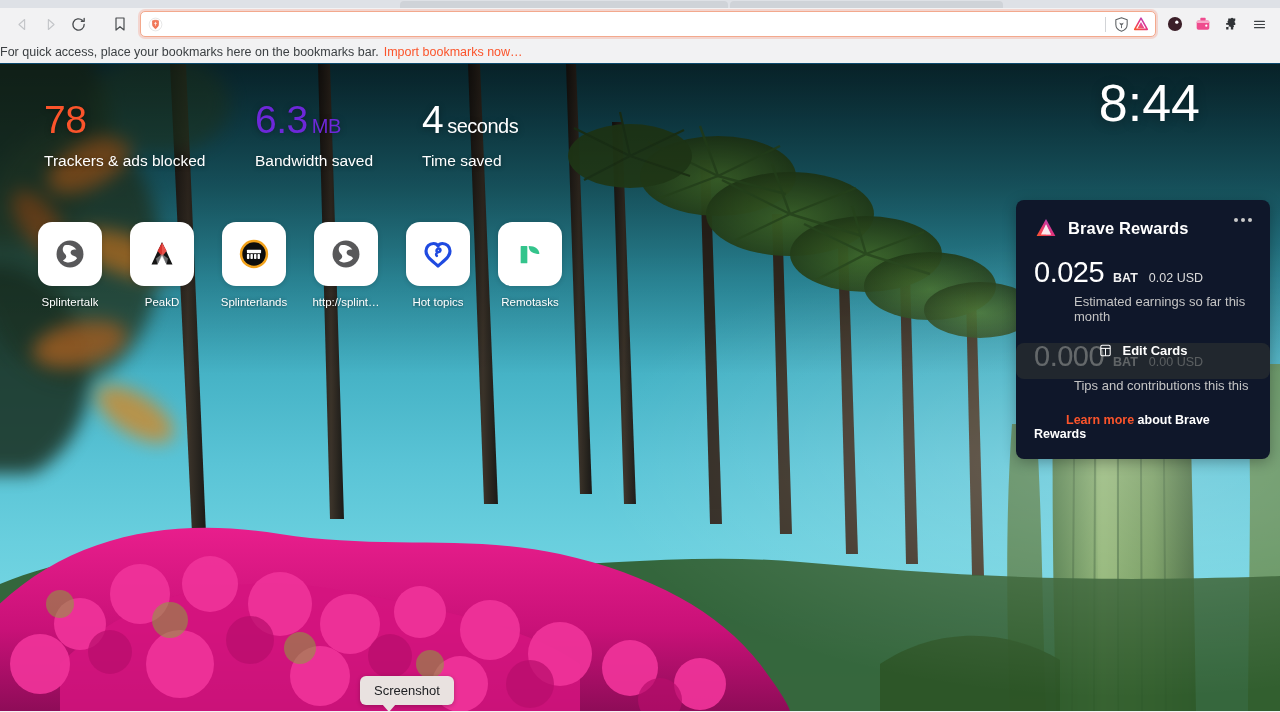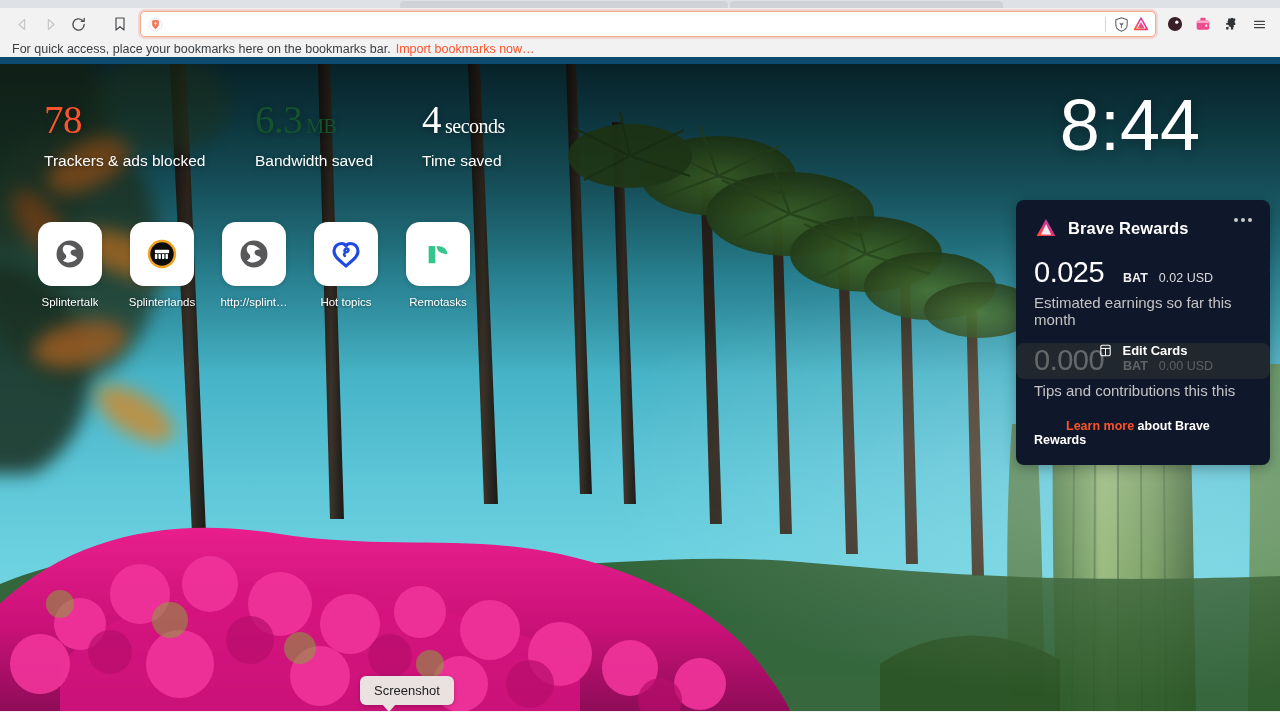--- a/index.html
+++ b/index.html
@@ -75,24 +75,23 @@
   .tb-icon {
     width: 26px; height: 26px;
     display: flex; align-items: center; justify-content: center;
     border-radius: 4px;
   }
 
   .bookmarkbar {
     height: 24px; width: 100%;
     background: #f2f2f3;
     display: flex; align-items: center;
-    padding-left: 12px;
     font-size: 12.5px;
     color: #3c4043;
-    border-bottom: 7px solid #0c4a6e;
+    border-bottom: 1px solid #0c4a6e;
   }
   .bookmarkbar .bm-link { color: #fb542b; margin-left: 5px; cursor: pointer; }
 
   
   .ntp {
     position: relative;
     width: 1280px;
     height: 647px;
     overflow: hidden;
   }
@@ -131,37 +130,36 @@
   }
   .stat { margin-right: 0; }
   .stat.s1 { width: 211px; }
   .stat.s2 { width: 160px; }
   .stat.s3 { width: 200px; margin-left: 7px; }
   .stat-val {
     font-size: 39px; font-weight: 400; line-height: 1;
     letter-spacing: -0.5px;
     text-shadow: 0 1px 6px rgba(0,0,0,0.35);
     white-space: nowrap;
-    font-family: Liberation Serif, serif;
   }
   .stat-unit { font-size: 20px; margin-left: 4px; font-weight: 400; }
   .stat-lbl {
     margin-top: 13px;
     font-size: 15.5px; color: #fff; font-weight: 500;
     text-shadow: 0 1px 5px rgba(0,0,0,0.45);
     white-space: nowrap;
   }
   .c-orange { color: #fb542b; }
-  .c-purple { color: #14532d; }
+  .c-purple { color: #6d28d9; }
   .c-white  { color: #ffffff; }
 
   
   .clock {
-    position: absolute; right: 80px; top: 25px;
-    font-size: 72px; font-weight: 300; color: #fff;
+    position: absolute; right: 80px; top: 13px;
+    font-size: 52px; font-weight: 300; color: #fff;
     letter-spacing: 0px; line-height: 1;
     text-shadow: 0 2px 12px rgba(0,0,0,0.3);
     z-index: 6;
   }
 
   
   .tiles {
     position: absolute; left: 32px; top: 158px;
     display: flex; gap: 16px;
     z-index: 6;
@@ -194,23 +192,23 @@
   }
   .rw-head { display: flex; align-items: center; position: relative; }
   .rw-logo { width: 24px; height: 24px; flex: none; }
   .rw-title { font-size: 16.5px; color: #fff; font-weight: 600; margin-left: 10px; letter-spacing: 0.1px; }
   .rw-dots { position: absolute; right: 0; top: 2px; display: flex; gap: 3px; cursor: pointer; }
   .rw-dots i { width: 4px; height: 4px; border-radius: 50%; background: #c9c9c9; display: block; }
 
   .rw-block { margin-top: 18px; }
   .rw-row { display: flex; align-items: baseline; }
   .rw-amt { font-size: 29px; color: #fff; font-weight: 300; letter-spacing: -0.5px; line-height: 1; }
-  .rw-bat { font-size: 12.5px; color: #f0f0f0; margin-left: 19px; font-weight: 600; }
+  .rw-bat { font-size: 12.5px; color: #f0f0f0; margin-left: 9px; font-weight: 600; }
   .rw-usd { font-size: 12.5px; color: #dcdcdc; margin-left: 11px; }
-  .rw-sub { font-size: 15px; color: #c4c4c4; margin-top: 7px; }
+  .rw-sub { font-size: 13px; color: #c4c4c4; margin-top: 7px; margin-left: 40px; }
 
   .rw-learn { margin-top: 20px; font-size: 12.5px; color: #fff; font-weight: 600; }
   .rw-learn .lm { color: #fb542b; cursor: pointer; padding-left: 32px; }
 
   .editcards {
     position: absolute; right: 10px; top: 279px;
     width: 254px; height: 36px;
     background: rgba(40,46,48,0.72);
     border-radius: 8px;
     display: flex; align-items: flex-start; justify-content: center;
@@ -512,20 +510,31 @@
     <div class="tile">
       <div class="tile-box">
         <svg width="34" height="34" viewBox="0 0 48 48">
           <circle cx="24" cy="24" r="19" fill="#58585a"></circle>
           <path d="M16 12 C22 10 30 13 33 18 C28 17 24 19 25 23 C26 27 32 26 34 30 C30 36 20 38 14 33 C19 31 20 27 17 24 C14 21 12 17 16 12 Z" fill="#ffffff"></path>
         </svg>
       </div>
       <div class="tile-lbl">Splintertalk</div>
     </div>
 
+    <div class="tile">
+      <div class="tile-box">
+        <svg width="36" height="36" viewBox="0 0 48 48">
+          <path d="M24 8 L38 38 L30 38 L24 24 L18 38 L10 38 Z" fill="#141414"></path>
+          <path d="M24 9 L30 20 L24 27 L18 20 Z" fill="#d8322e"></path>
+          <path d="M24 9 L30 20 L24 27 Z" fill="#e8524c"></path>
+          <path d="M16 30 L24 24 L32 30 L30 38 L24 27 L18 38 Z" fill="#9b9b9e" opacity="0.65"></path>
+        </svg>
+      </div>
+      <div class="tile-lbl">PeakD</div>
+    </div>
 
     <div class="tile">
       <div class="tile-box">
         <svg width="34" height="34" viewBox="0 0 48 48">
           <circle cx="24" cy="24" r="20" fill="#f2a21c"></circle>
           <circle cx="24" cy="24" r="16.5" fill="#0d0d0d"></circle>
           <g fill="#ffffff">
             <rect x="14" y="18" width="20" height="5" rx="1"></rect>
             <rect x="14" y="24" width="3.4" height="7" rx="1"></rect>
             <rect x="19" y="24" width="3.4" height="7" rx="1"></rect>

